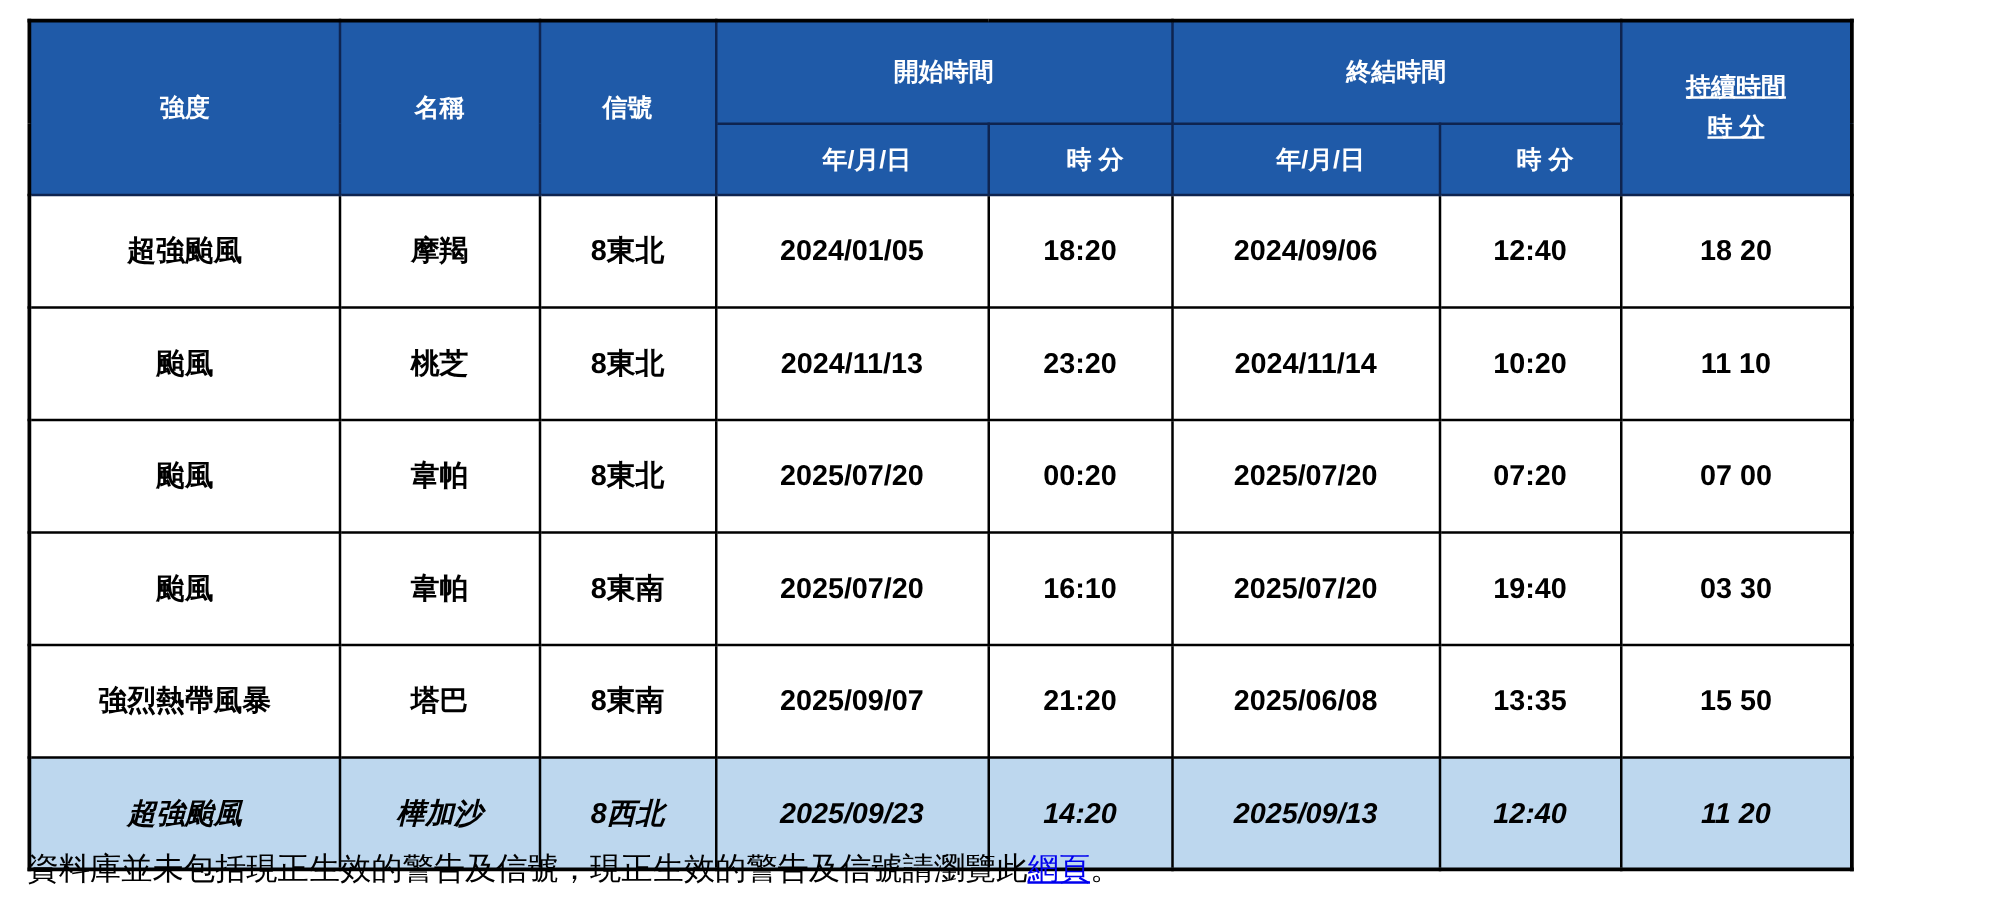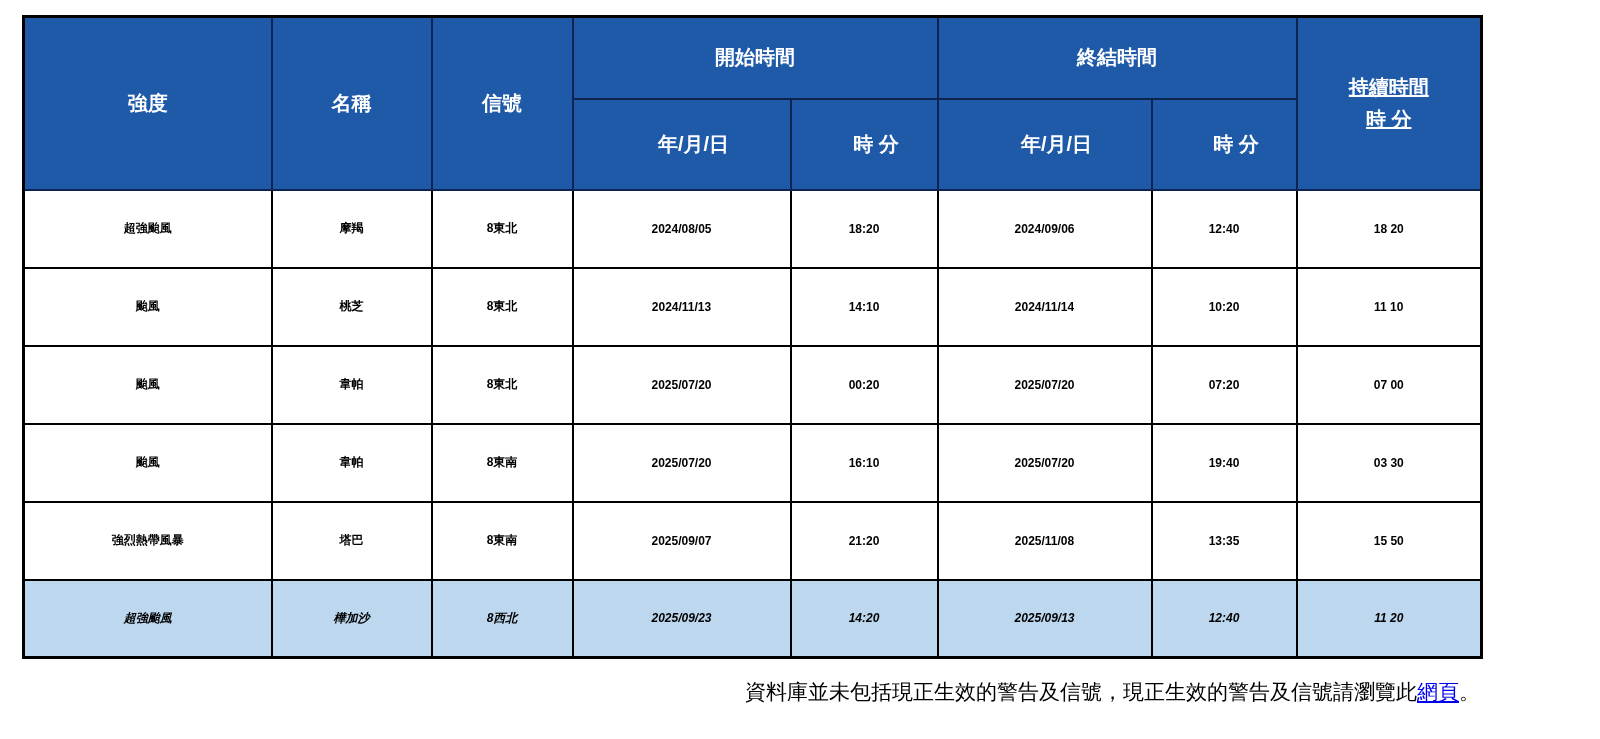--- a/index.html
+++ b/index.html
@@ -40,40 +40,40 @@
     padding: 0 4px;
   }
   table.signal-table thead th {
     background: var(--header-bg);
     color: var(--header-text);
     font-size: 20px;
     font-weight: bold;
     border-color: #0E2450;
   }
   table.signal-table thead tr.h1 th { height: 82px; }
-  table.signal-table thead tr.h2 th { height: 91px; padding-left: 28px; }
+  table.signal-table thead tr.h2 th { height: 57px; padding-left: 28px; }
   table.signal-table tbody td {
-    height: 78px;
+    height: 90px;
     background: #FFFFFF;
     color: var(--body-text);
-    font-size: 12px;
+    font-size: 23px;
     font-weight: bold;
   }
   table.signal-table tbody tr.highlight td {
     background: var(--highlight-bg);
     font-style: italic;
   }
   .duration-line { display: block; line-height: 1.6; text-decoration: underline; }
   .footer-note {
     position: absolute;
     left: 22px;
     top: 678px;
     width: 1458px;
-    text-align: right;
-    font-size: 21px;
+    text-align: left;
+    font-size: 25px;
     color: var(--body-text);
   }
   .footer-note a {
     color: var(--link-color);
     text-decoration: underline;
     cursor: pointer;
   }
 </style>
 </head>
 <body>
@@ -108,32 +108,32 @@
         <th>時 分</th>
         <th>年/月/日</th>
         <th>時 分</th>
       </tr>
     </thead>
     <tbody>
       <tr>
         <td>超強颱風</td>
         <td>摩羯</td>
         <td>8東北</td>
-        <td>2024/08/05</td>
+        <td>2024/01/05</td>
         <td>18:20</td>
         <td>2024/09/06</td>
         <td>12:40</td>
         <td>18 20</td>
       </tr>
       <tr>
         <td>颱風</td>
         <td>桃芝</td>
         <td>8東北</td>
         <td>2024/11/13</td>
-        <td>14:10</td>
+        <td>23:20</td>
         <td>2024/11/14</td>
         <td>10:20</td>
         <td>11 10</td>
       </tr>
       <tr>
         <td>颱風</td>
         <td>韋帕</td>
         <td>8東北</td>
         <td>2025/07/20</td>
         <td>00:20</td>
@@ -150,21 +150,21 @@
         <td>2025/07/20</td>
         <td>19:40</td>
         <td>03 30</td>
       </tr>
       <tr>
         <td>強烈熱帶風暴</td>
         <td>塔巴</td>
         <td>8東南</td>
         <td>2025/09/07</td>
         <td>21:20</td>
-        <td>2025/11/08</td>
+        <td>2025/06/08</td>
         <td>13:35</td>
         <td>15 50</td>
       </tr>
       <tr class="highlight">
         <td>超強颱風</td>
         <td>樺加沙</td>
         <td>8西北</td>
         <td>2025/09/23</td>
         <td>14:20</td>
         <td>2025/09/13</td>

